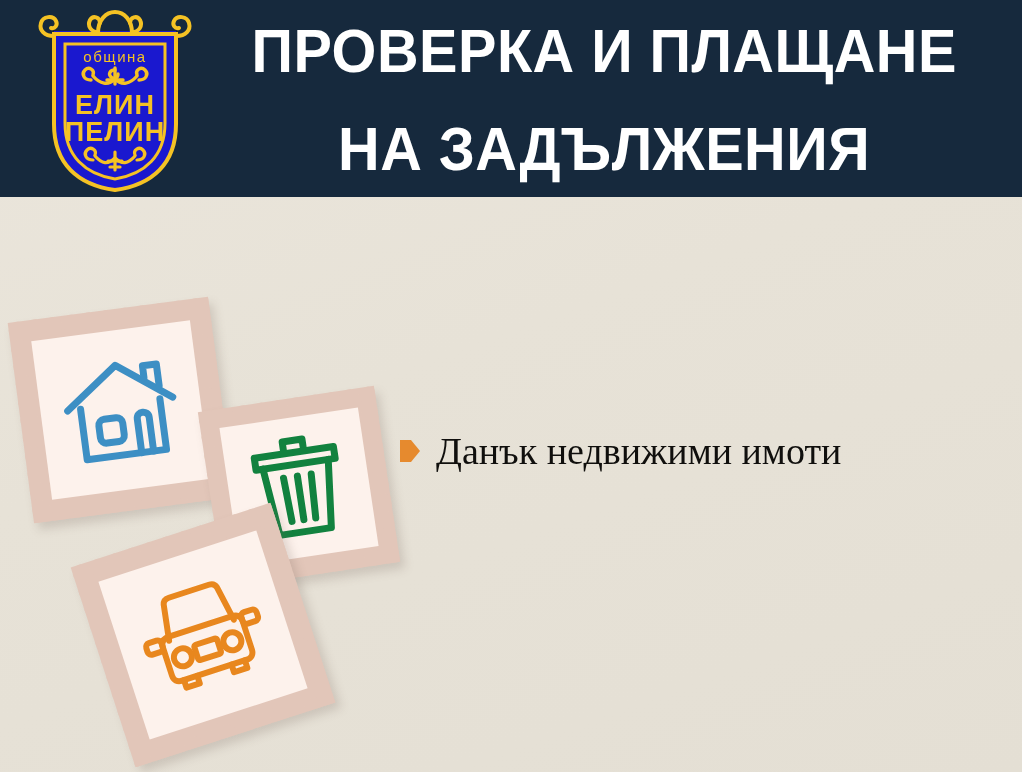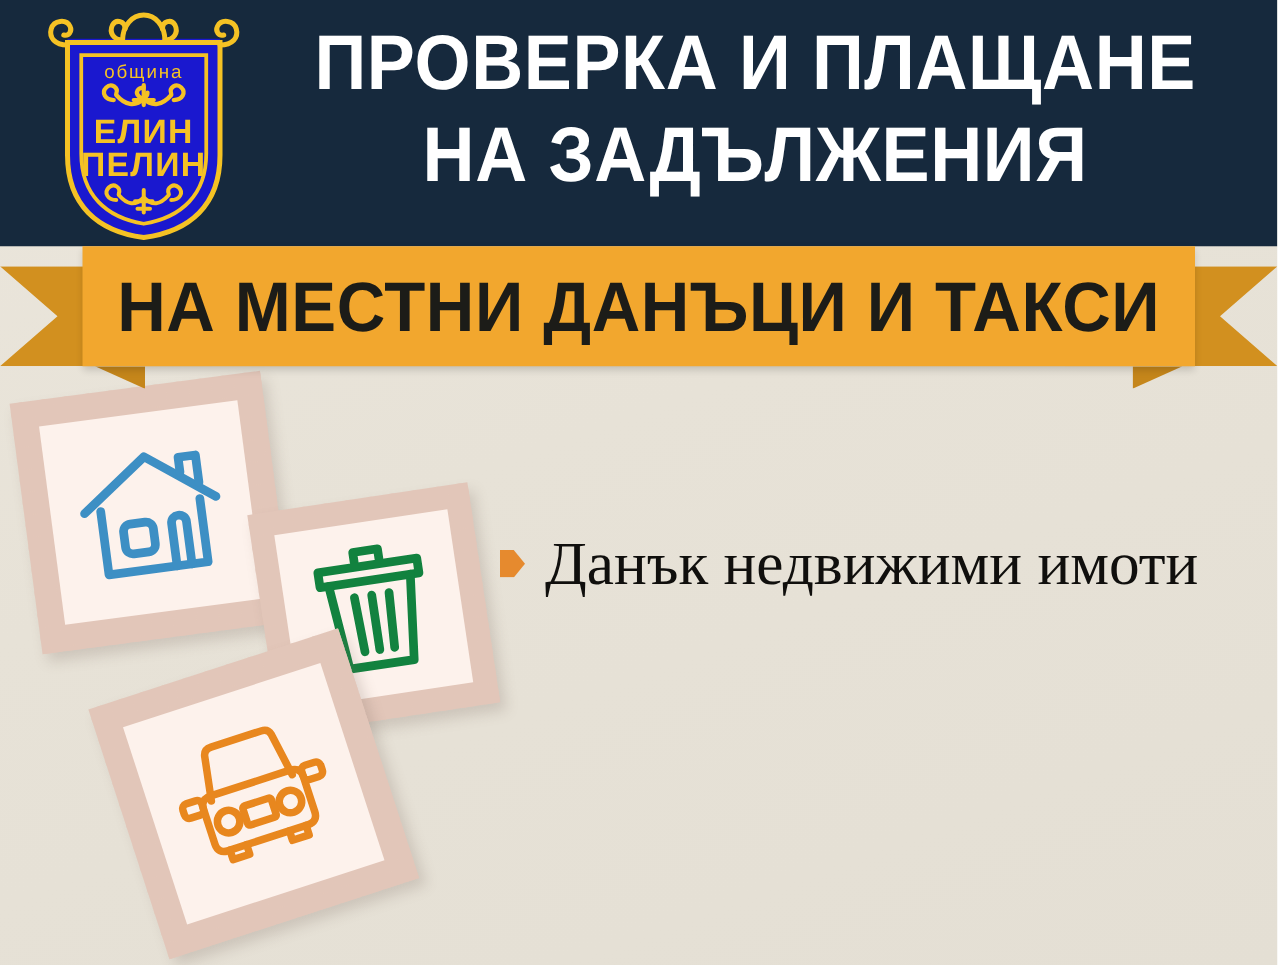--- a/index.html
+++ b/index.html
@@ -45,21 +45,21 @@
   .title-block {
     position: absolute;
     left: 196px;
     top: 14px;
     width: 816px;
     height: 172px;
     z-index: 4;
     display: flex;
     flex-direction: column;
     align-items: center;
-    justify-content: flex-start;
+    justify-content: space-between;
   }
   .title-line {
     color: #ffffff;
     font-family: "Liberation Sans Narrow", "Liberation Sans", sans-serif;
     font-weight: bold;
     font-size: 62px;
     line-height: 74px;
     letter-spacing: 0.5px;
     white-space: nowrap;
     transform: scaleX(0.93);
@@ -204,21 +204,21 @@
   .bullet {
     flex: 0 0 auto;
     width: 20px;
     height: 22px;
     margin-right: 16px;
     background: #e68a2e;
     clip-path: polygon(0 0, 11px 0, 20px 11px, 11px 22px, 0 22px);
   }
   .list-label {
     font-family: "Liberation Serif", "DejaVu Serif", serif;
-    font-size: 49px;
+    font-size: 38px;
     line-height: 50px;
     color: #100f0d;
     white-space: nowrap;
     text-align: center;
   }
 </style>
 </head>
 <body>
 
 <div id="poster">
@@ -267,28 +267,20 @@
         <path d="M74 163 L84 163"></path>
       </g>
     </svg>
   </div>
 
   <div class="title-block">
     <div class="title-line">ПРОВЕРКА И ПЛАЩАНЕ</div>
     <div class="title-line">НА ЗАДЪЛЖЕНИЯ</div>
   </div>
 
-  <div class="ribbon">
-    <div class="ribbon-tail left"></div>
-    <div class="ribbon-tail right"></div>
-    <div class="ribbon-fold-left"></div>
-    <div class="ribbon-fold-right"></div>
-    <div class="ribbon-main"></div>
-    <div class="ribbon-text">НА МЕСТНИ ДАНЪЦИ И ТАКСИ</div>
-  </div>
 
   <div class="stamps">
 
     <div class="stamp" id="stamp-house">
       <div class="scallop"></div>
       <div class="stamp-inner">
         <svg width="118" height="110" viewBox="0 0 118 110" xmlns="http://www.w3.org/2000/svg">
           <g fill="none" stroke="#3d8fc4" stroke-width="7" stroke-linejoin="round" stroke-linecap="round">
             <path d="M6 49 L59 10 L112 49"></path>
             <path d="M86 26 L86 14 L100 14 L100 36"></path>

